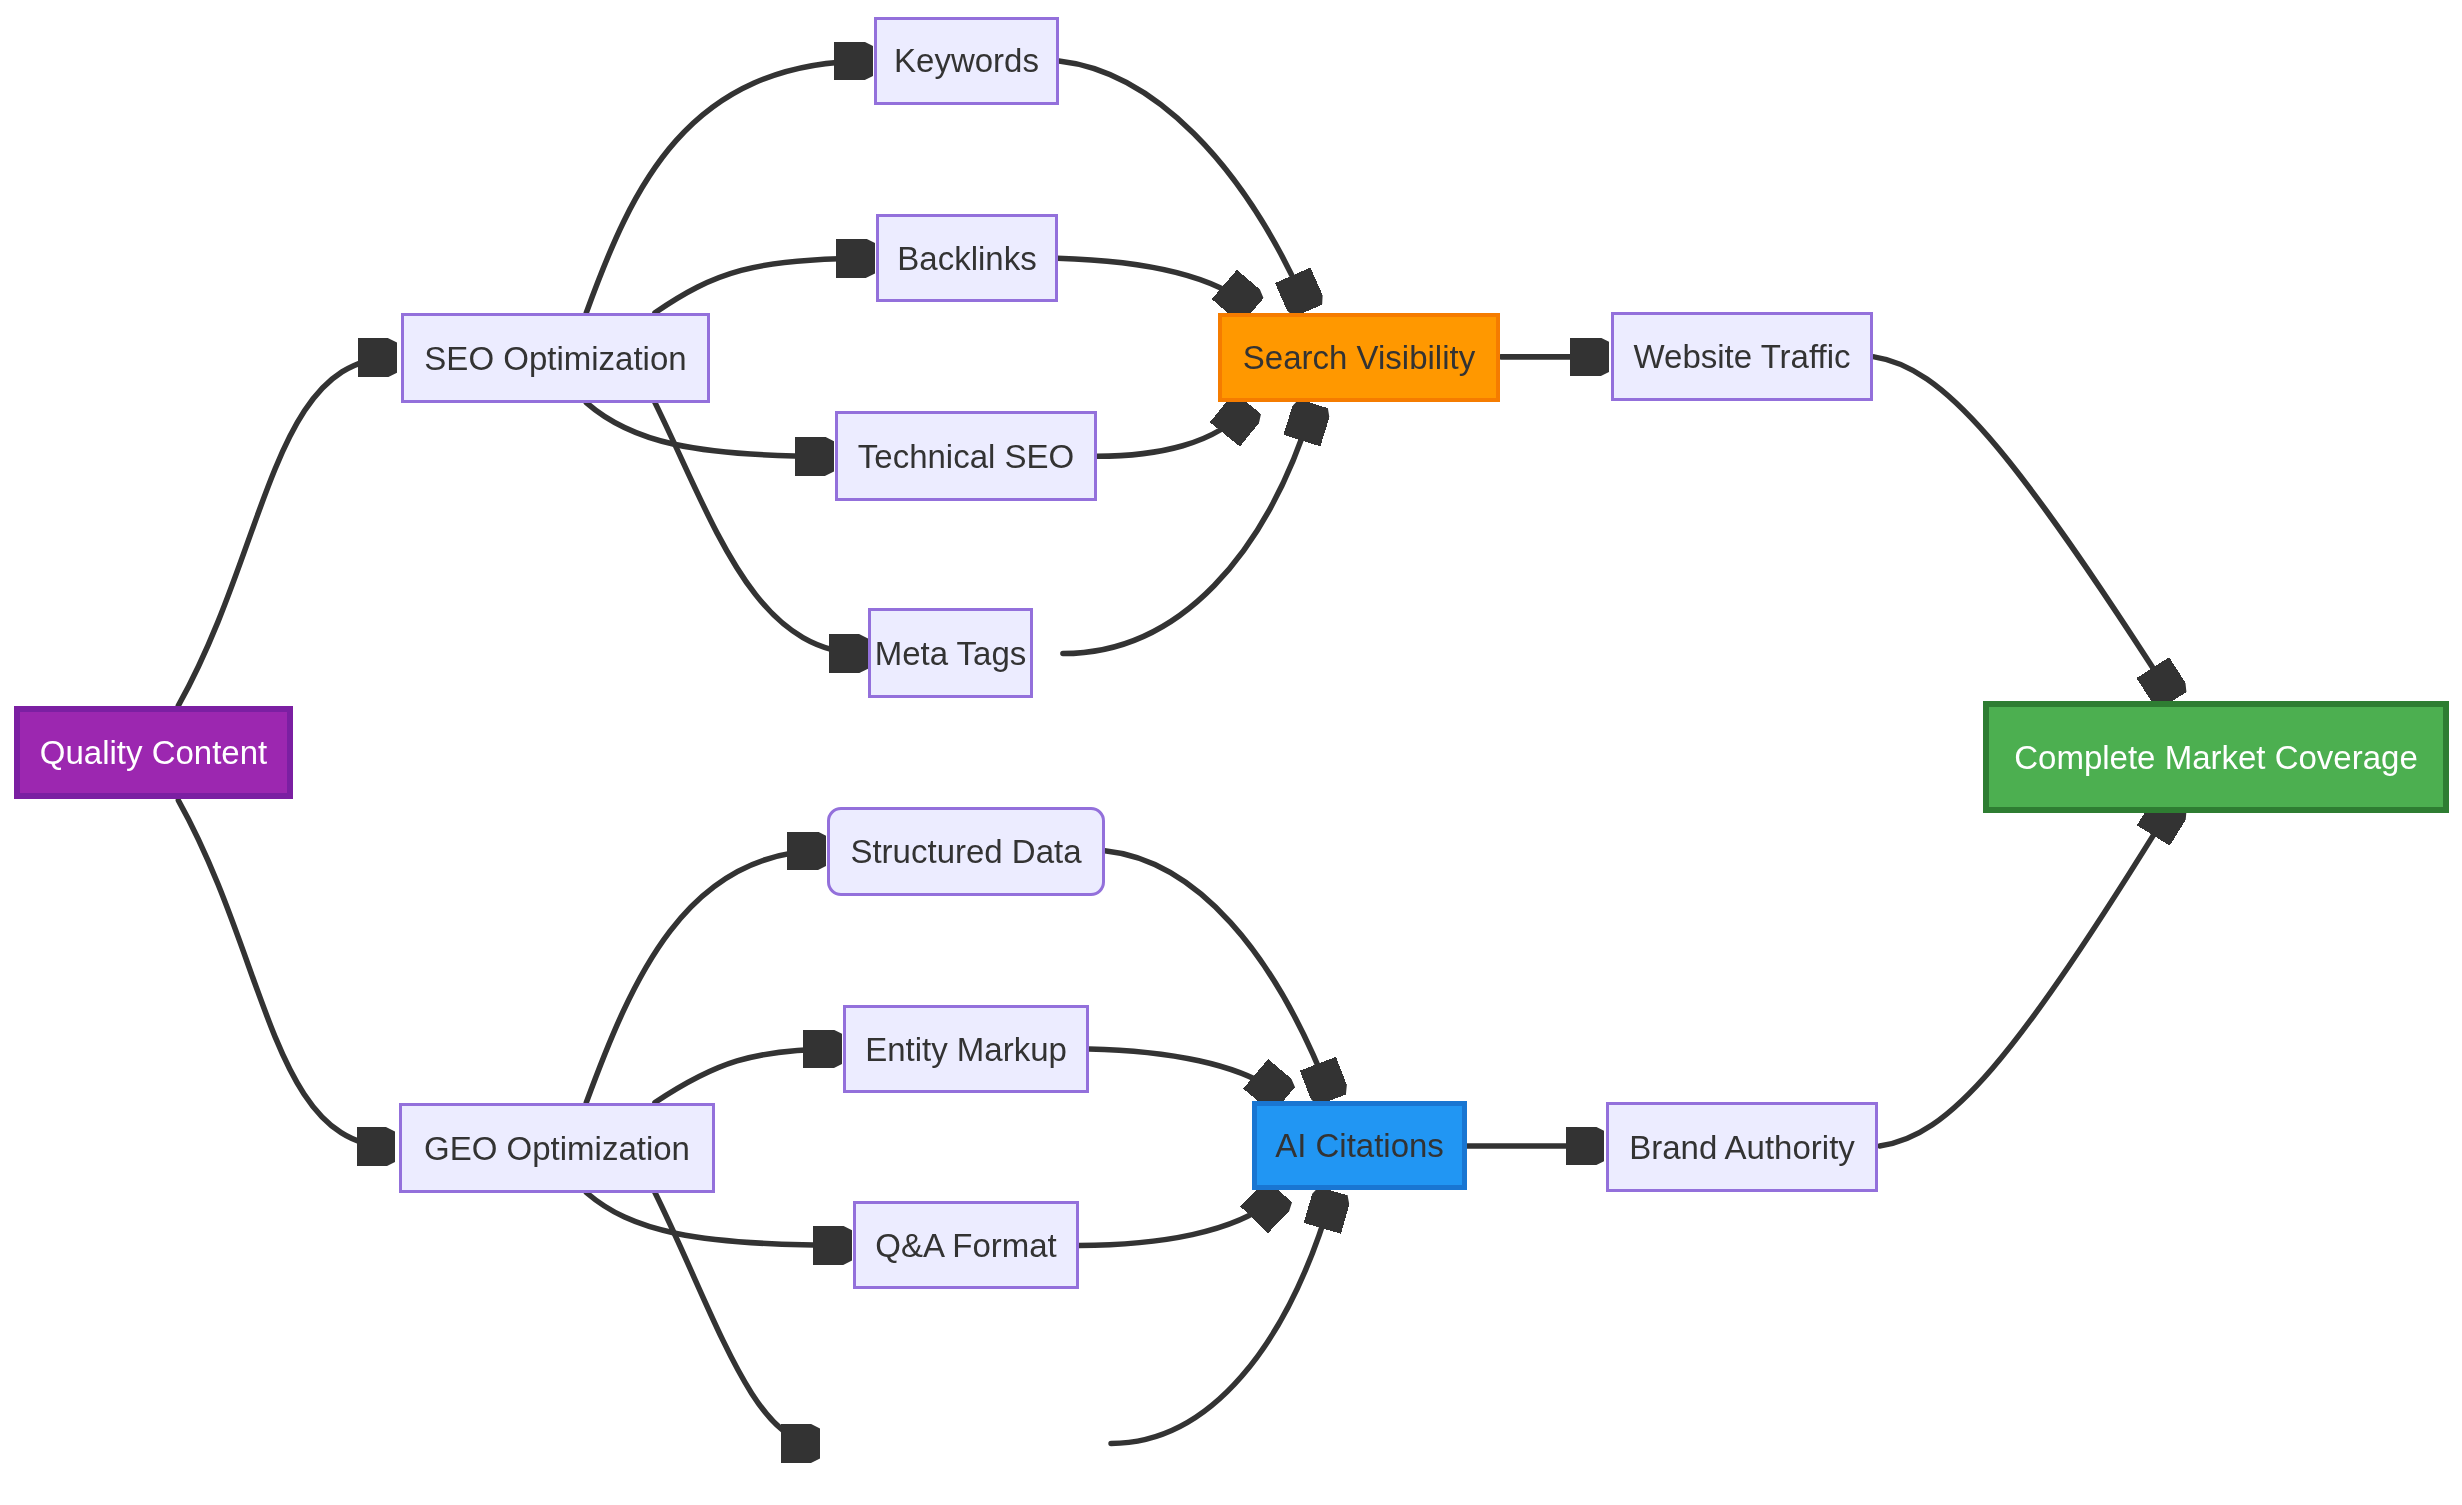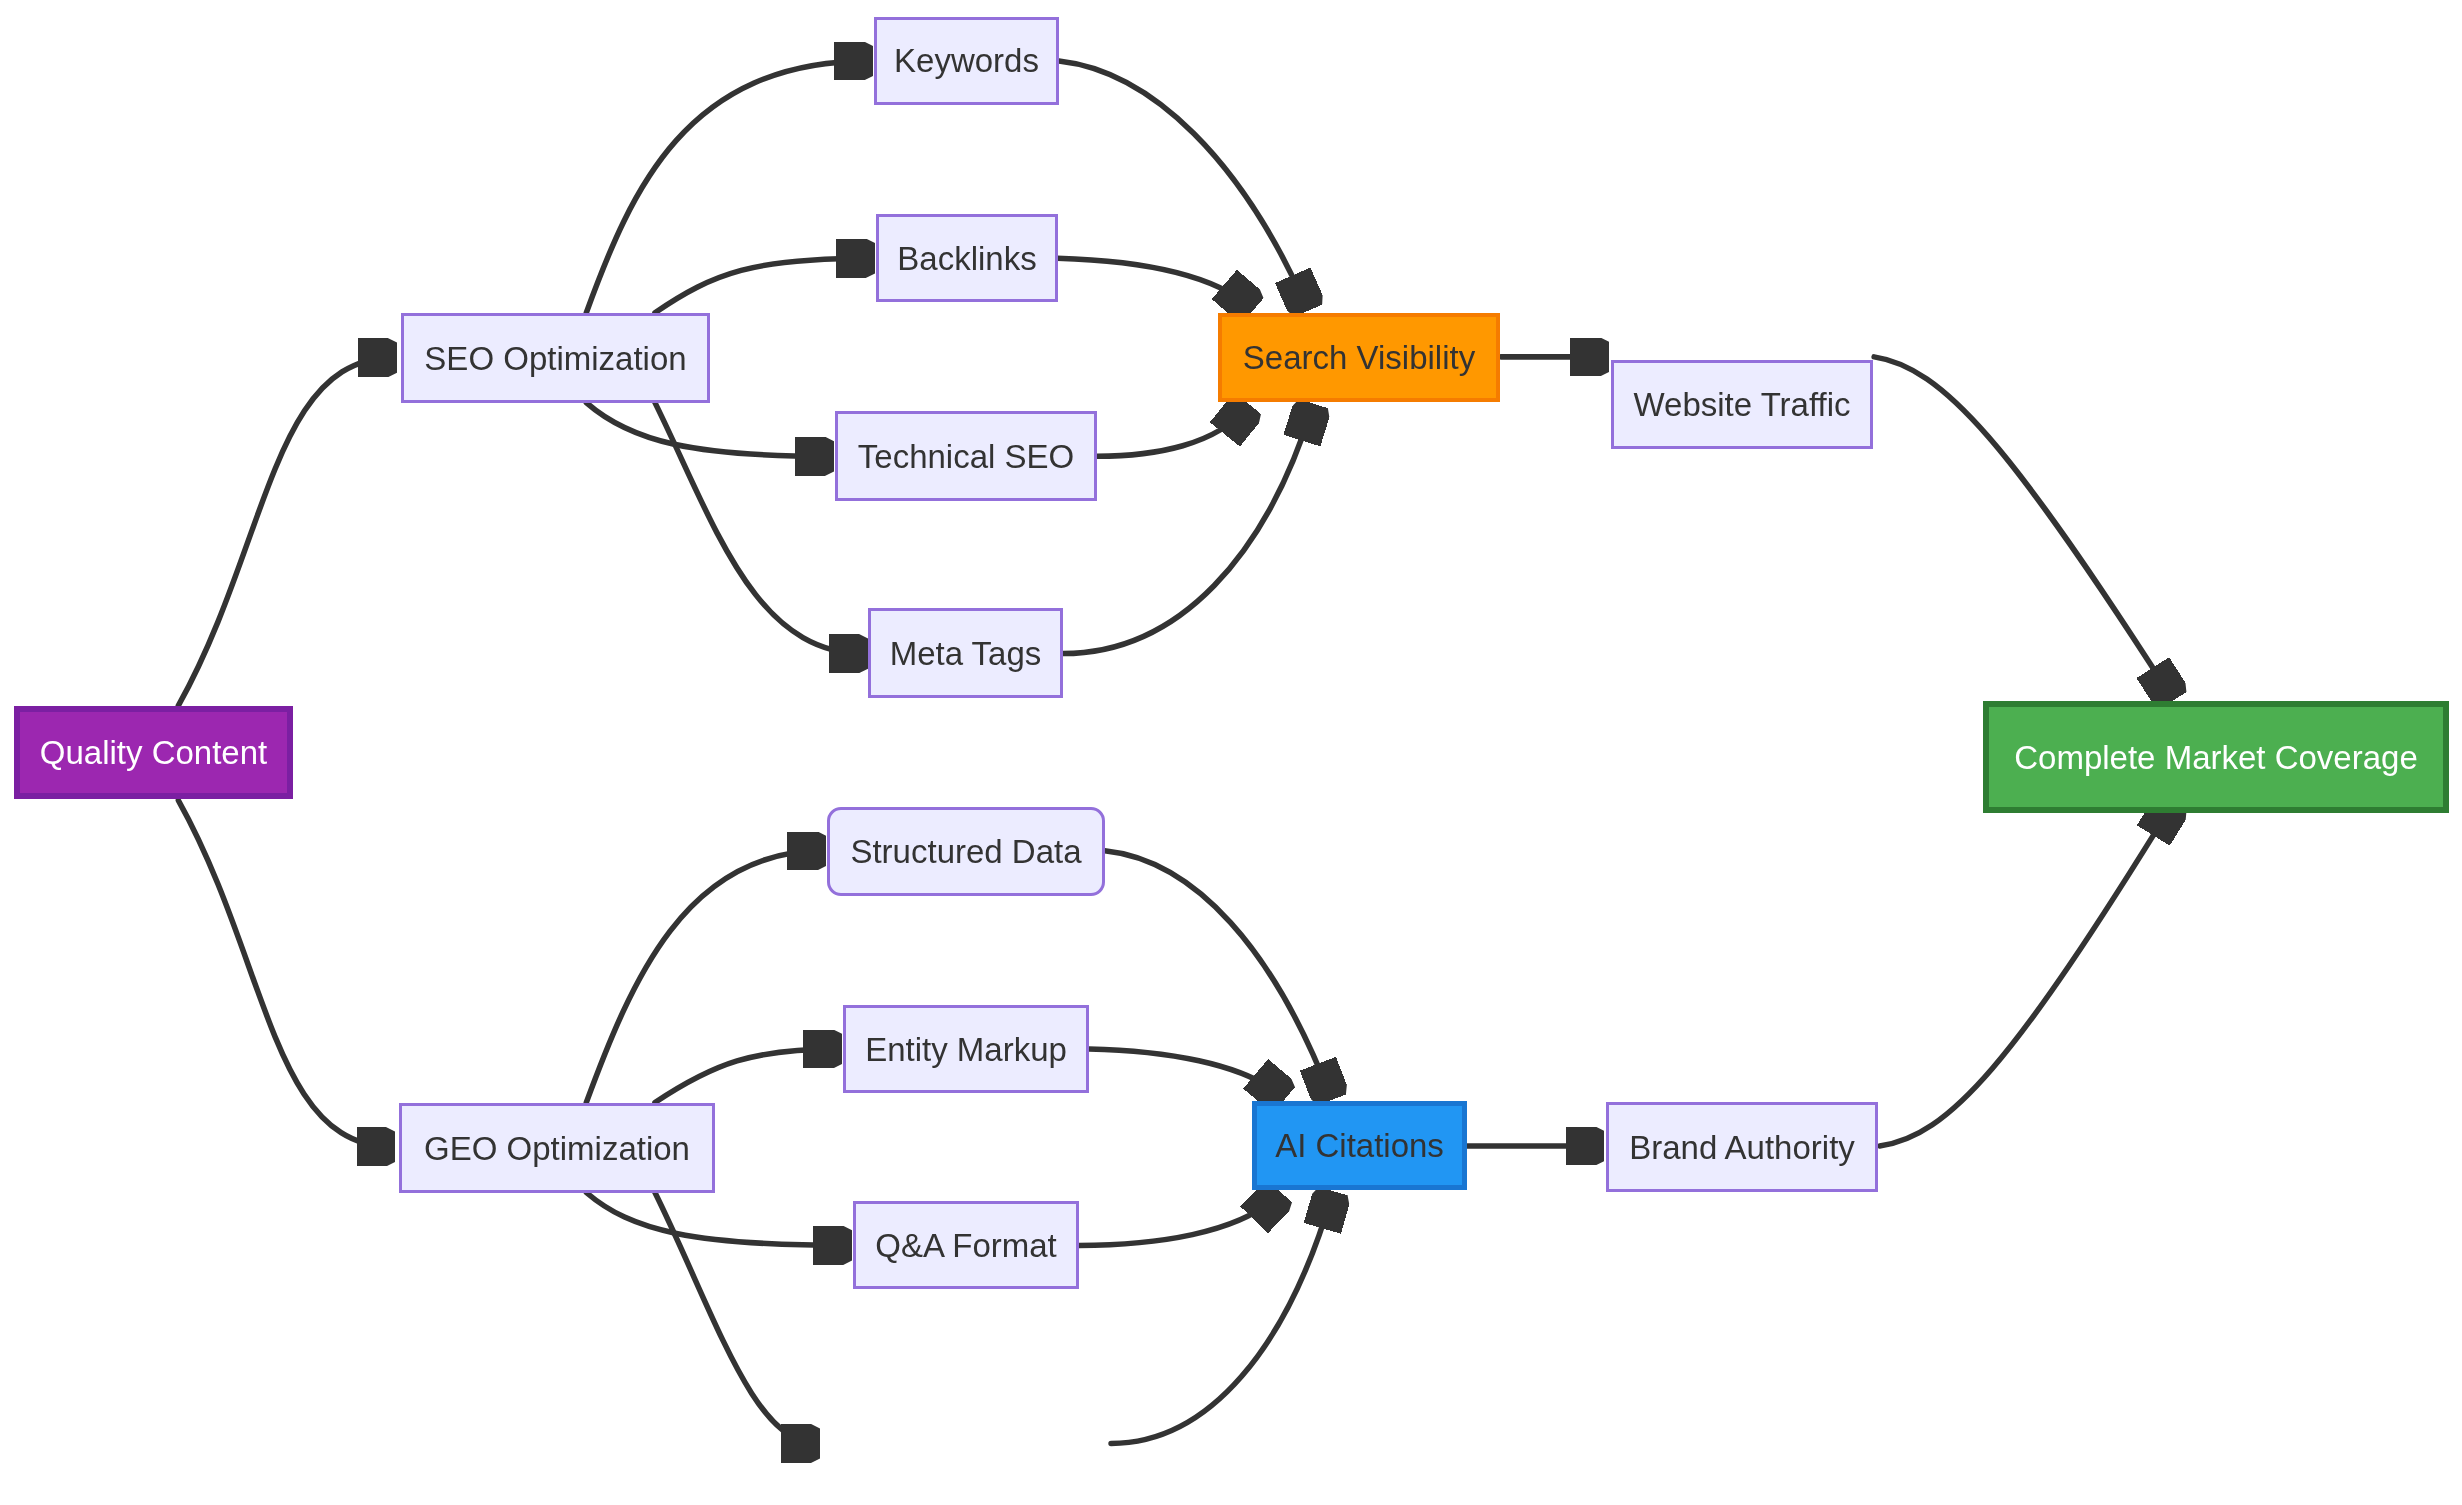--- a/index.html
+++ b/index.html
@@ -95,25 +95,25 @@
   <div class="node" style="left:401px; top:313px; width:309px; height:90px;">SEO Optimization</div>
 
   <div class="node" style="left:399px; top:1103px; width:316px; height:90px;">GEO Optimization</div>
 
   <div class="node" style="left:874px; top:16.6px; width:185px; height:88px;">Keywords</div>
 
   <div class="node" style="left:876px; top:214px; width:182px; height:88px;">Backlinks</div>
 
   <div class="node" style="left:835px; top:411px; width:262px; height:90px;">Technical SEO</div>
 
-  <div class="node" style="left:868px; top:608px; width:195px; height:90px;">Meta Tags</div>
+  <div class="node" style="left:868px; top:608px; width:165px; height:90px;">Meta Tags</div>
 
   <div class="node node--orange" style="left:1218px; top:313px; width:282px; height:89px;">Search Visibility</div>
 
-  <div class="node" style="left:1611px; top:312px; width:262px; height:89px;margin-top:48px;">Website Traffic</div>
+  <div class="node" style="left:1611px; top:312px; width:262px; height:89px;">Website Traffic</div>
 
   <div class="node" style="left:827px; top:807px; width:278px; height:89px;border-radius:14px;">Structured Data</div>
 
   <div class="node" style="left:843px; top:1005px; width:246px; height:88px;">Entity Markup</div>
 
   <div class="node" style="left:853px; top:1201px; width:226px; height:88px;">Q&amp;A Format</div>
 
 
   <div class="node node--blue" style="left:1252px; top:1101px; width:215px; height:89px;">AI Citations</div>
 

